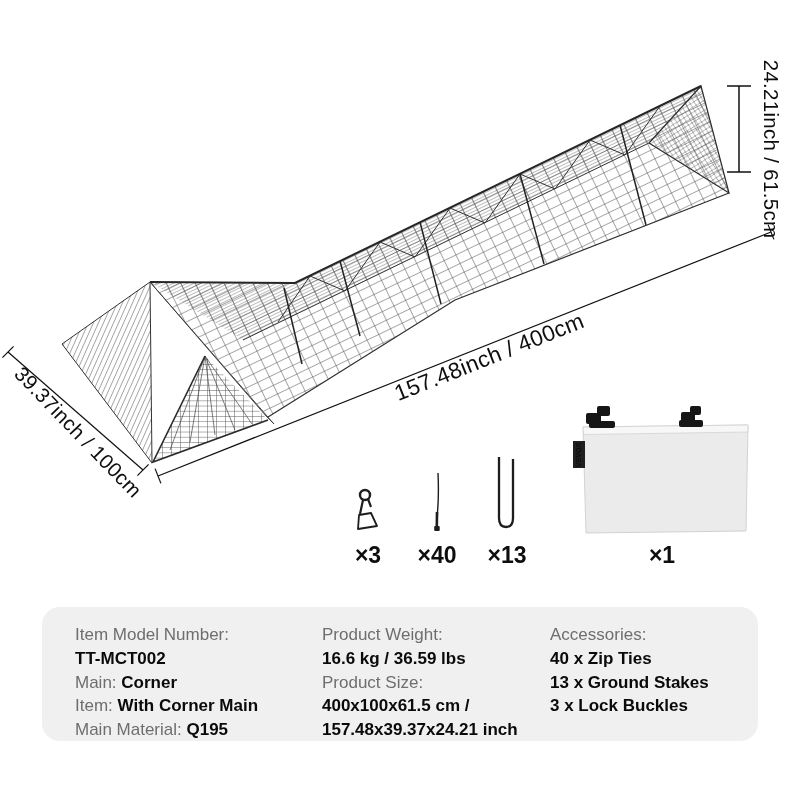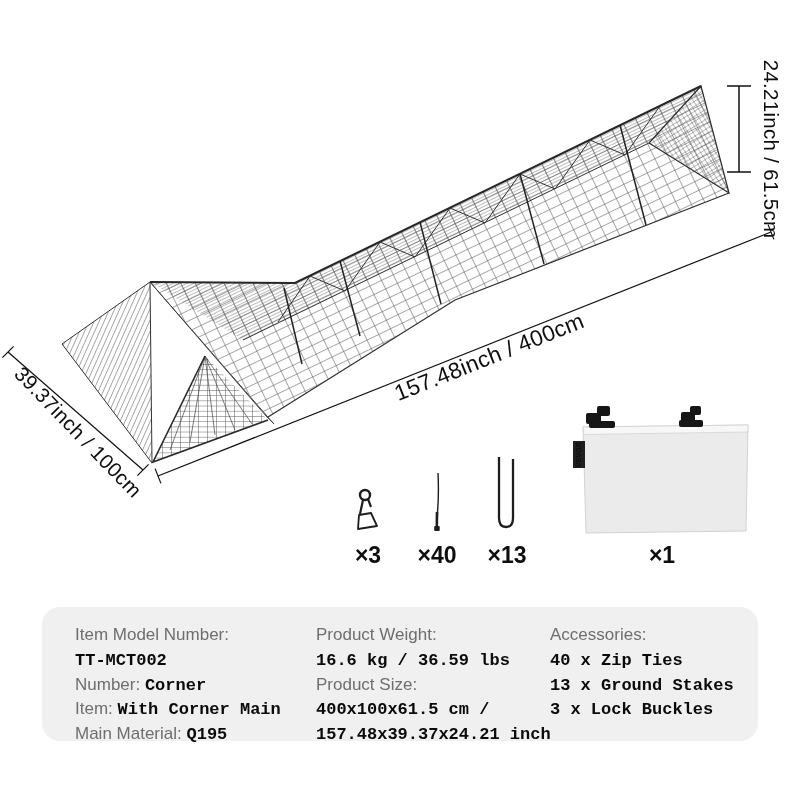--- a/index.html
+++ b/index.html
@@ -8,24 +8,24 @@
   svg{position:absolute;left:0;top:0;}
   svg text{font-family:"Liberation Sans",sans-serif;fill:#0e0e0e;}
   .dim-text{font-size:20.5px;letter-spacing:.3px;}
   .dim-text-len{font-size:22.5px;letter-spacing:.3px;}
   .count-text{font-size:23px;font-weight:bold;}
   .tag-text{font-size:6.5px;font-weight:bold;letter-spacing:.4px;}
   .spec-panel{position:absolute;left:42px;top:607px;width:716px;height:134px;
     background:#f0f0f1;border-radius:18px;}
   .spec-col{position:absolute;top:16px;font-size:17px;line-height:23.8px;white-space:nowrap;}
   .spec-col.c1{left:33px;}
-  .spec-col.c2{left:274px;}
+  .spec-col.c2{left:280px;}
   .spec-col.c3{left:508px;}
   .spec-line .lbl{color:#6e6e6e;font-weight:400;}
-  .spec-line .val{color:#0a0a0a;font-weight:700;font-family:Liberation Mono, monospace;}
+  .spec-line .val{color:#0a0a0a;font-weight:700;}
 </style>
 </head>
 <body>
 
 <div class="stage">
 
 <svg width="800" height="800" viewBox="0 0 800 800">
   <defs>
     <pattern id="pmFront" width="13" height="9.5" patternUnits="userSpaceOnUse" patternTransform="rotate(-25.8)">
       <path d="M0 .4 H13 M.4 0 V9.5" stroke="#4e4e4e" stroke-width="0.55" fill="none"></path>
@@ -132,21 +132,21 @@
       <text class="tag-text" fill="#e87722" transform="translate(581,454.5) rotate(-90)" text-anchor="middle">VEVOR</text>
     </g>
     <text class="count-text" x="662" y="563" text-anchor="middle">×1</text>
   </g>
 </svg>
 
 <div class="spec-panel">
   <div class="spec-col c1">
     <div class="spec-line"><span class="lbl">Item Model Number:</span><span class="val"></span></div>
     <div class="spec-line"><span class="lbl"></span><span class="val">TT-MCT002</span></div>
-    <div class="spec-line"><span class="lbl">Number: </span><span class="val">Corner</span></div>
+    <div class="spec-line"><span class="lbl">Main: </span><span class="val">Corner</span></div>
     <div class="spec-line"><span class="lbl">Item: </span><span class="val">With Corner Main</span></div>
     <div class="spec-line"><span class="lbl">Main Material: </span><span class="val">Q195</span></div>
   </div>
   <div class="spec-col c2">
     <div class="spec-line"><span class="lbl">Product Weight:</span><span class="val"></span></div>
     <div class="spec-line"><span class="lbl"></span><span class="val">16.6 kg / 36.59 lbs</span></div>
     <div class="spec-line"><span class="lbl">Product Size:</span><span class="val"></span></div>
     <div class="spec-line"><span class="lbl"></span><span class="val">400x100x61.5 cm /</span></div>
     <div class="spec-line"><span class="lbl"></span><span class="val">157.48x39.37x24.21 inch</span></div>
   </div>

